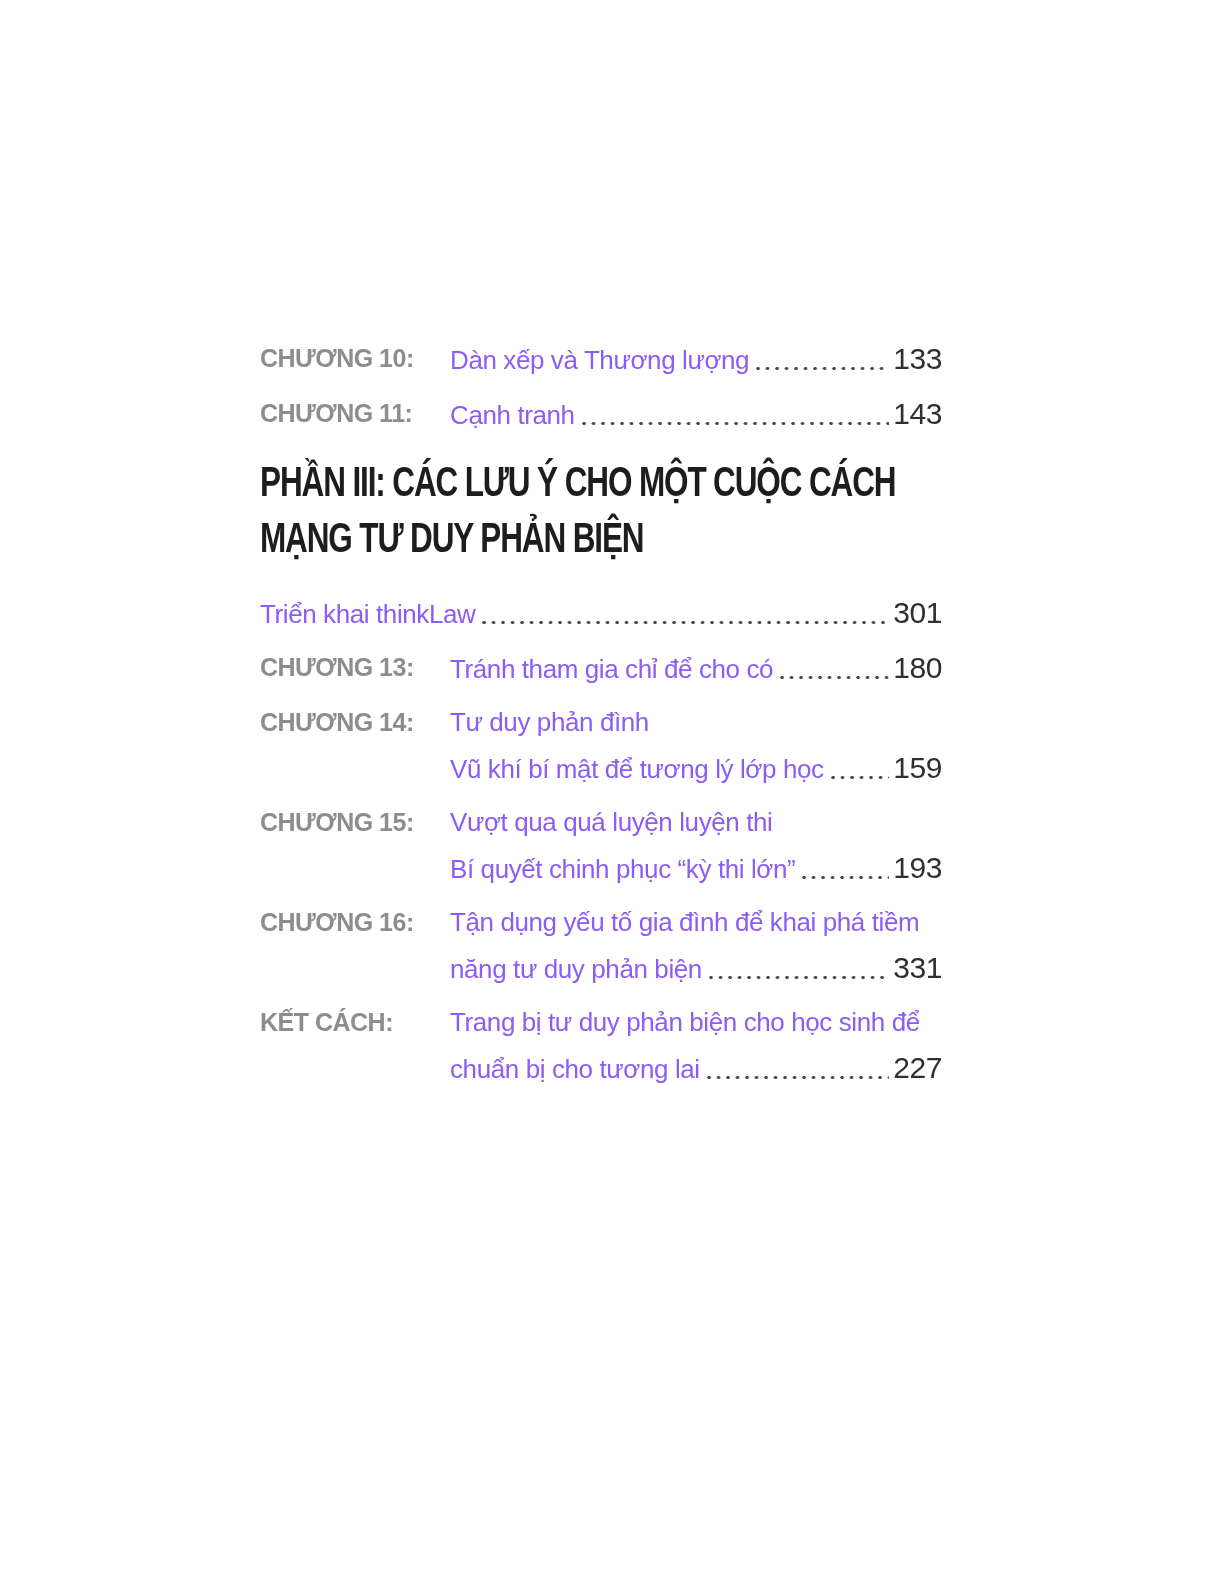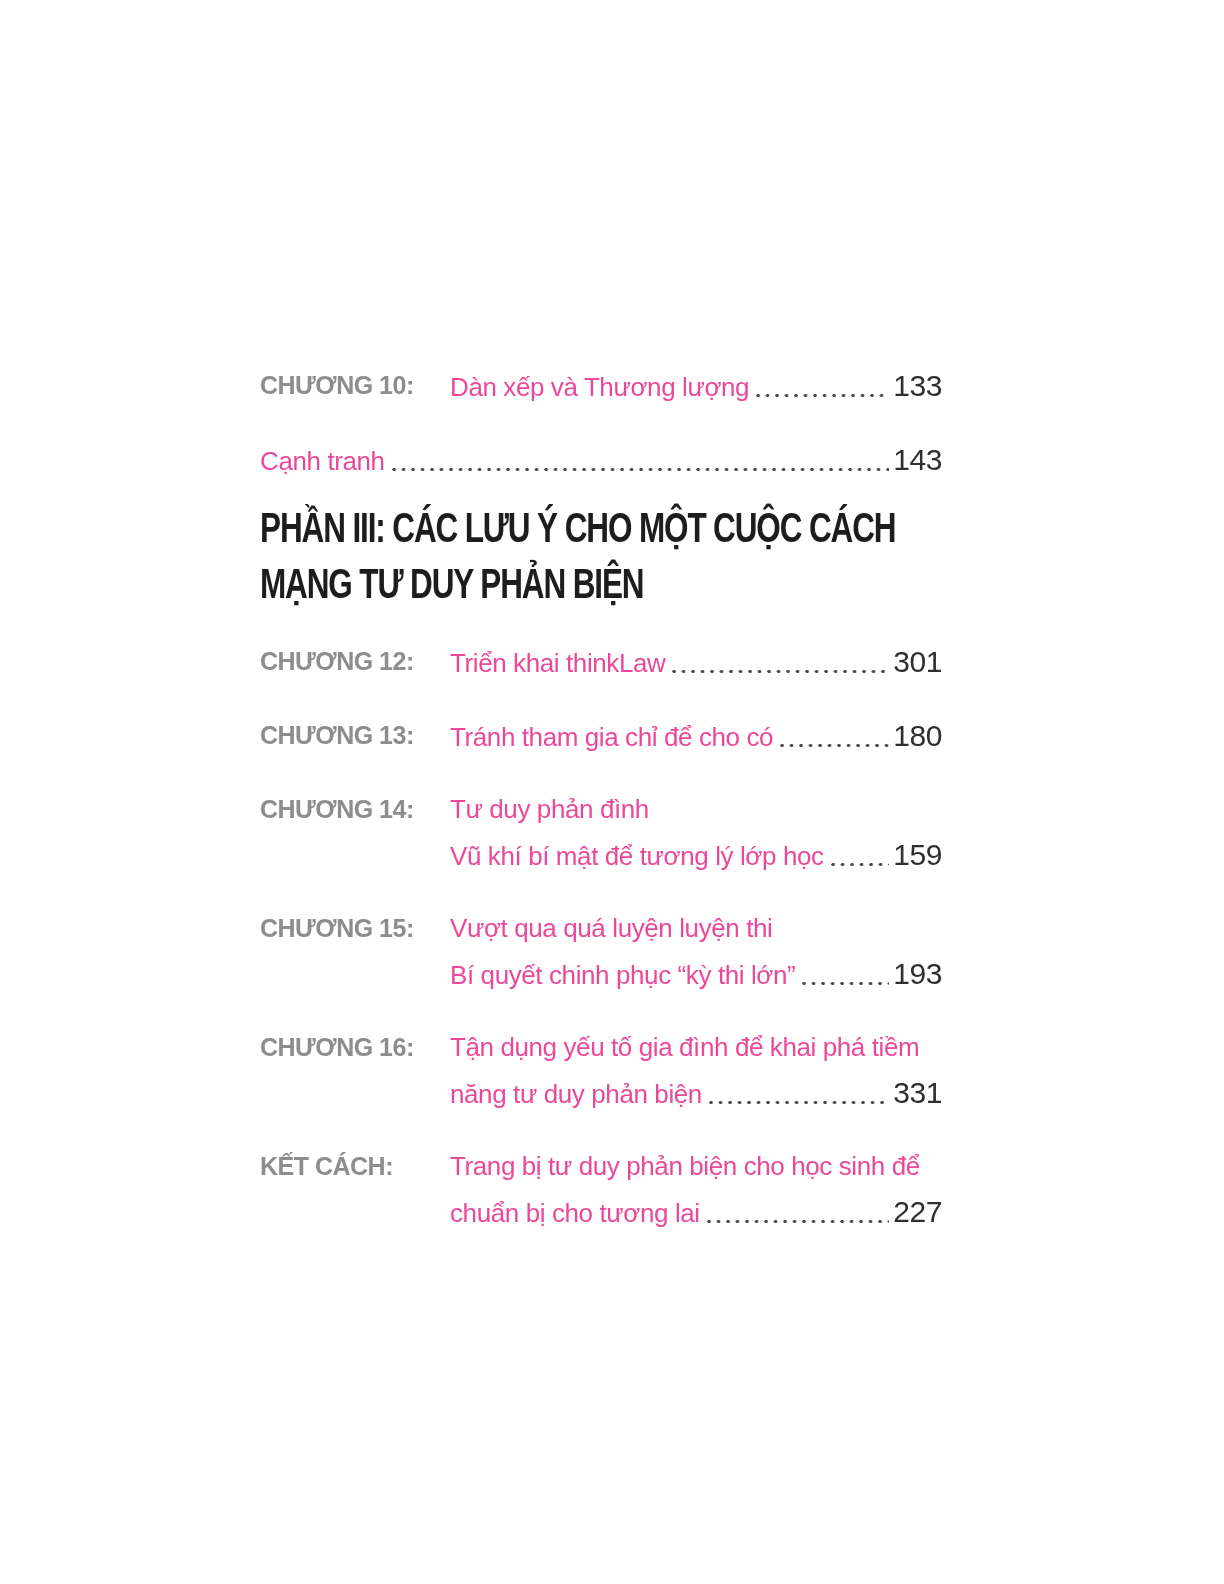--- a/index.html
+++ b/index.html
@@ -19,21 +19,20 @@
     position: absolute;
     left: 260px;
     top: 336px;
     width: 682px;
   }
   .row {
     display: flex;
     align-items: flex-start;
     margin-bottom: 8px;
     line-height: 45px;
-    margin-top: 27px;
   }
   .label {
     flex: 0 0 190px;
     width: 190px;
     font-size: 25px;
     font-weight: 700;
     letter-spacing: -0.5px;
     color: #8d8d8d;
     white-space: nowrap;
   }
@@ -42,21 +41,21 @@
     min-width: 0;
   }
   .line {
     display: flex;
     align-items: baseline;
     line-height: 45px;
   }
   .title {
     font-size: 26px;
     letter-spacing: -0.4px;
-    color: #ec4899;
+    color: #8b5cf6;
     white-space: nowrap;
   }
   .dots {
     flex: 1 1 auto;
     min-width: 18px;
     align-self: flex-end;
     height: 5px;
     margin: 0 4px 12px 7px;
     background-image: radial-gradient(circle at 2px 2.5px, #4a4a4a 1.5px, rgba(0,0,0,0) 1.9px);
     background-size: 9.5px 5px;
@@ -95,36 +94,36 @@
       <div class="content">
         <div class="line">
           <span class="title">Dàn xếp và Thương lượng</span>
           <span class="dots"></span>
           <span class="page-num">133</span>
         </div>
       </div>
     </div>
 
     <div class="row">
+      <div class="label">CHƯƠNG 11:</div>
       <div class="content">
         <div class="line">
           <span class="title">Cạnh tranh</span>
           <span class="dots"></span>
           <span class="page-num">143</span>
         </div>
       </div>
     </div>
 
     <h2 class="section-heading">
       <div class="heading-line">PHẦN III: CÁC LƯU Ý CHO MỘT CUỘC CÁCH</div>
       <div class="heading-line">MẠNG TƯ DUY PHẢN BIỆN</div>
     </h2>
 
     <div class="row">
-      <div class="label">CHƯƠNG 12:</div>
       <div class="content">
         <div class="line">
           <span class="title">Triển khai thinkLaw</span>
           <span class="dots"></span>
           <span class="page-num">301</span>
         </div>
       </div>
     </div>
 
     <div class="row">

